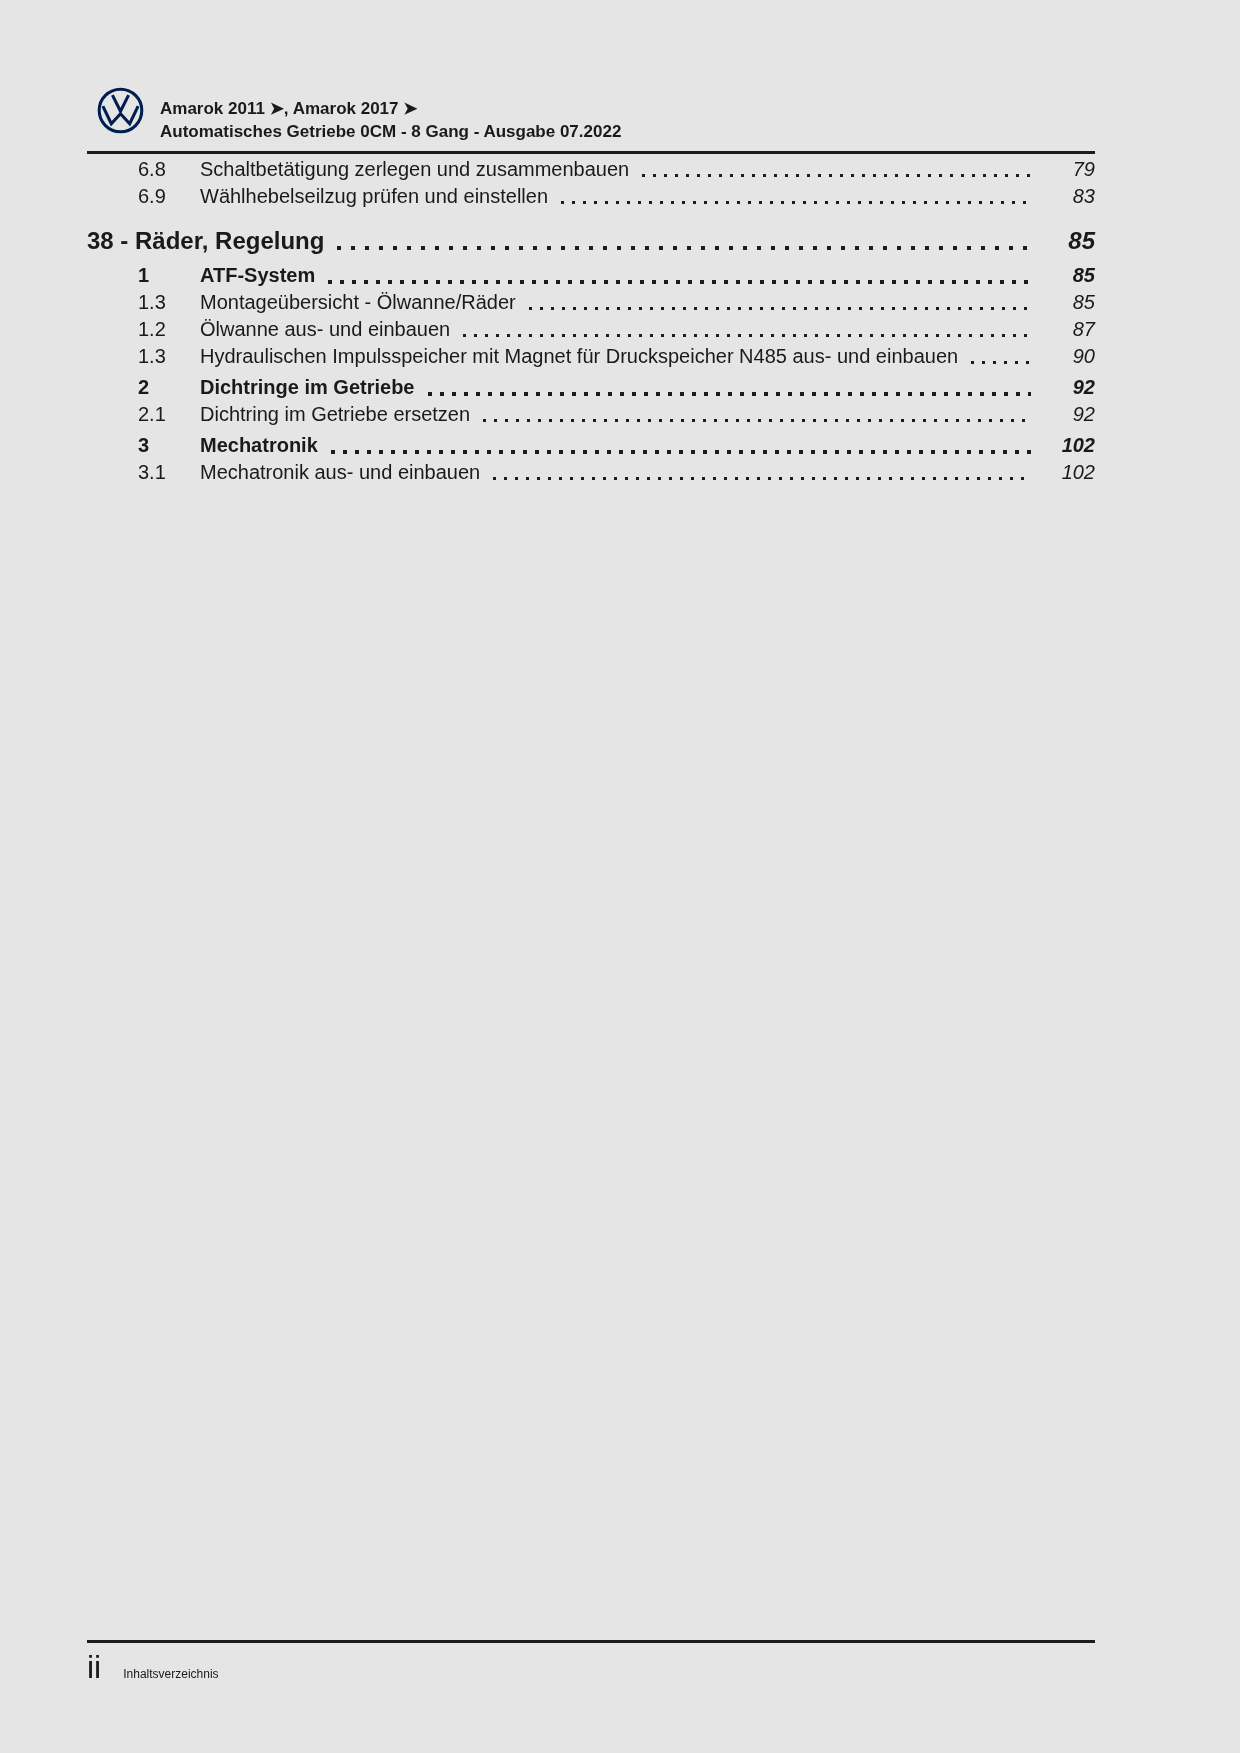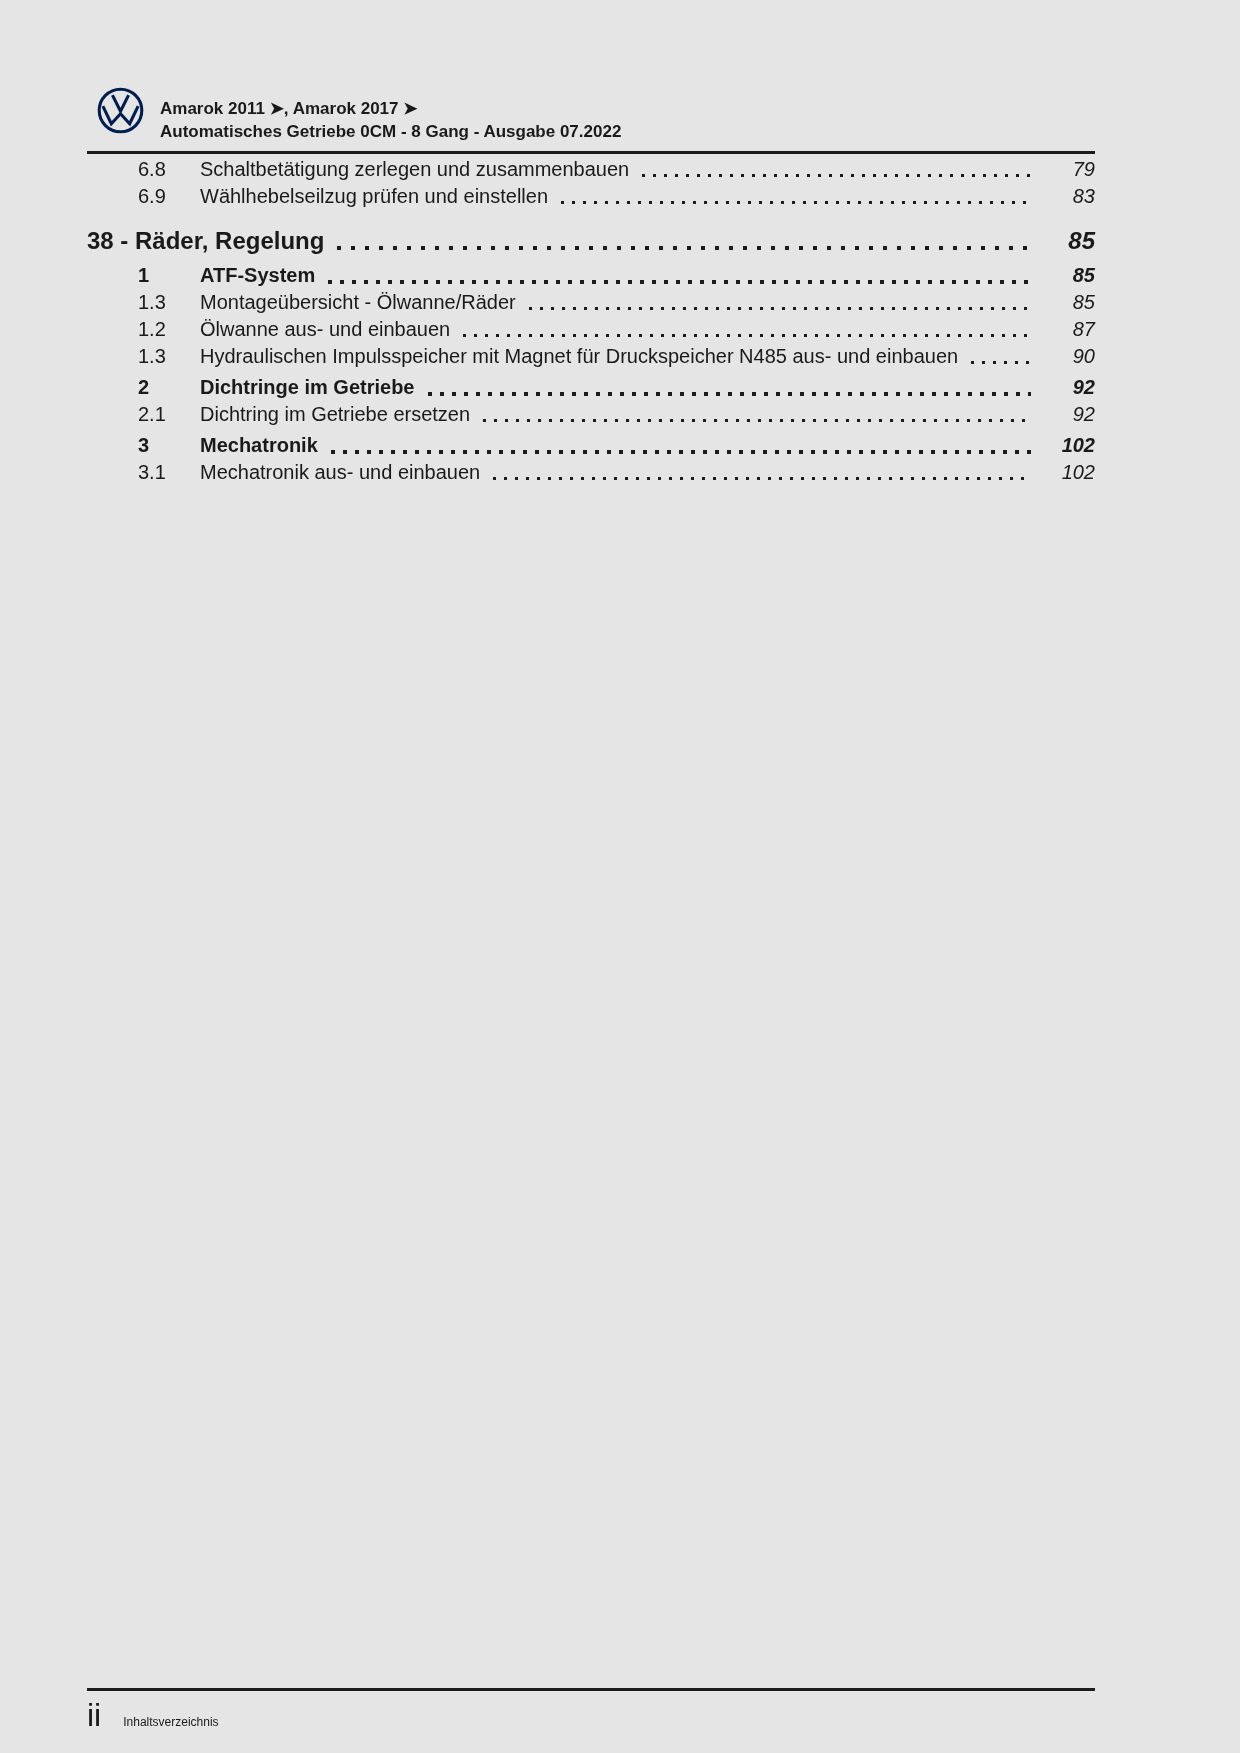--- a/index.html
+++ b/index.html
@@ -62,21 +62,21 @@
     font-weight: bold; font-size: 24px; line-height: 34px;
     margin-top: 14px; margin-bottom: 2px;
   }
   .toc-row.lvl0 .toc-leader {
     height: 4px; margin-bottom: 8px;
     background: repeating-linear-gradient(to right, #1c1c1c 0, #1c1c1c 4px, transparent 4px, transparent 14px);
   }
   .toc-row.lvl0 .toc-page { min-width: 52px; }
 
   
-  .doc-footer { position: absolute; left: 87px; top: 1640px; width: 1008px; margin-top: 48px; }
+  .doc-footer { position: absolute; left: 87px; top: 1640px; width: 1008px; }
   .footer-rule { width: 1008px; height: 3px; background: #1c1c1c; }
   .footer-line { display: flex; align-items: baseline; margin-top: 6px; }
   .footer-page-num { font-size: 32px; line-height: 36px; }
   .footer-section { font-size: 12px; margin-left: 22px; }
 </style>
 </head>
 <body>
 
 <div class="page">
 

